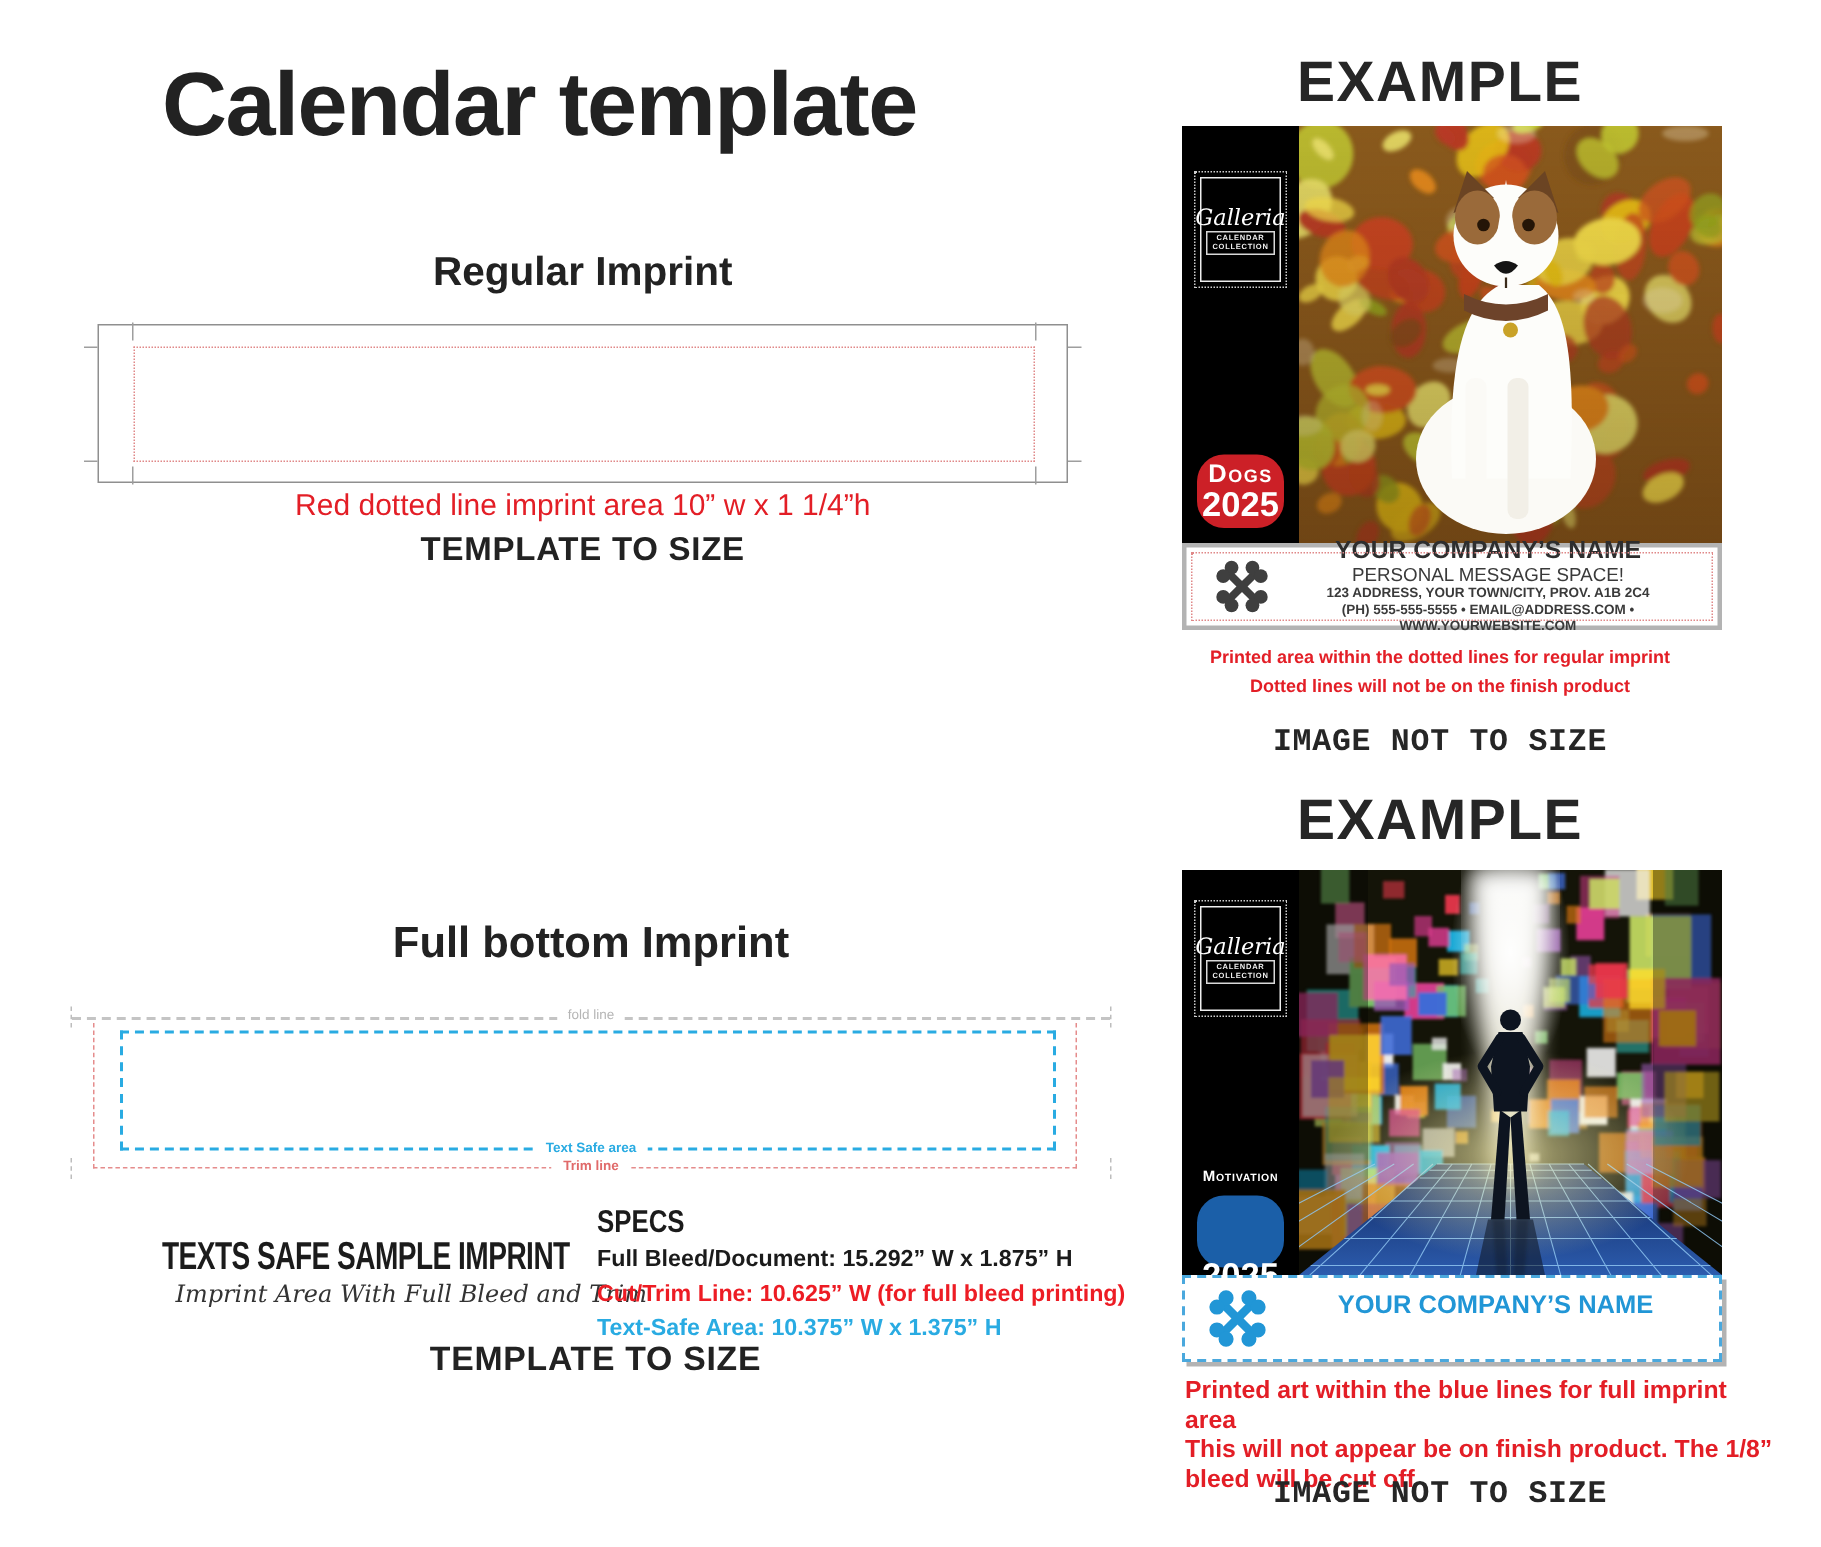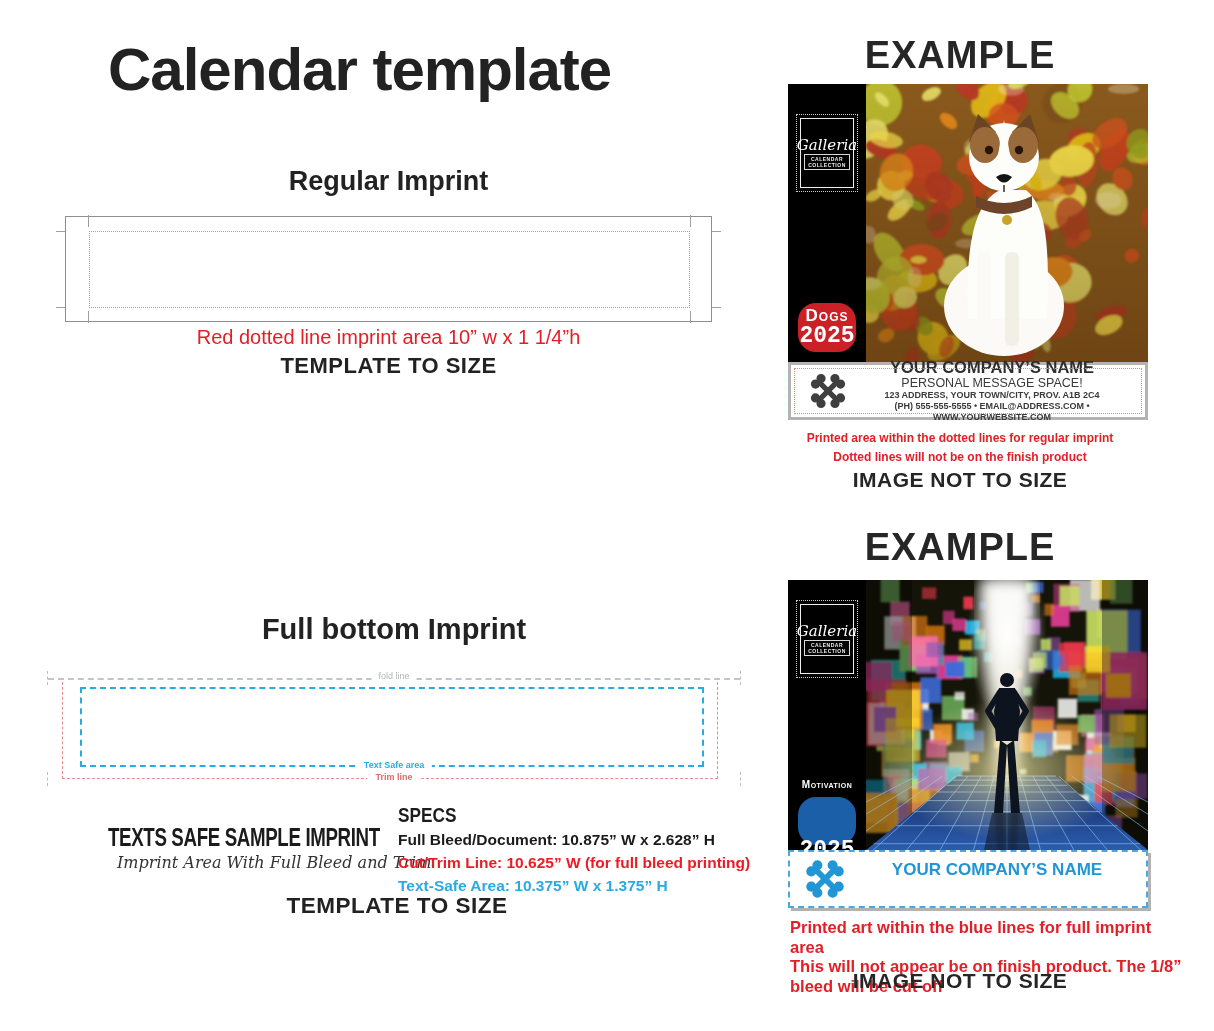--- a/index.html
+++ b/index.html
@@ -60,21 +60,21 @@
 
   .brand-frame{position:absolute;left:8px;width:62px;border:1px dotted #cfcfcf;padding:3px;box-sizing:border-box;}
   .brand-inner{border:1px solid #efefef;height:100%;box-sizing:border-box;display:flex;flex-direction:column;
                align-items:center;justify-content:center;gap:1px;}
   .brand-name{font-family:"DejaVu Serif","Liberation Serif",serif;font-style:italic;font-size:15px;color:#fff;line-height:16px;}
   .brand-subbox{border:1px solid #d9d9d9;padding:1px 3px;text-align:center;}
   .brand-sub{font-size:5px;letter-spacing:.5px;font-weight:700;color:#eee;line-height:6px;}
 
   .badge{position:absolute;left:10px;width:58px;display:flex;flex-direction:column;align-items:center;justify-content:center;border-radius:18px;}
   .badge-title{color:#fff;font-weight:700;font-variant:small-caps;line-height:1;}
-  .badge-year{color:#fff;font-family:Liberation Mono, monospace;font-weight:700;font-size:23px;line-height:24px;}
+  .badge-year{color:#fff;font-family:Liberation Sans, sans-serif;font-weight:700;font-size:23px;line-height:24px;}
   .badge-dogs{bottom:10px;height:49px;background:var(--dogs-badge-red,#cc2027);}
   .badge-dogs .badge-title{font-size:17px;letter-spacing:1px;}
   .badge-motivation{bottom:5px;height:48px;background:var(--motivation-badge-blue,#1b5fa8);gap:48px;}
   .badge-motivation .badge-title{font-size:10px;letter-spacing:.5px;}
 
   .strip1{height:58px;background:#b3b3b3;padding:3px;box-sizing:border-box;}
   .strip1-inner{position:relative;background:#fff;height:100%;display:flex;align-items:center;}
   .strip1-dotted{position:absolute;inset:3px;border:1px dotted var(--imprint-dotted-red,#e08888);pointer-events:none;}
   .bones{flex:0 0 auto;}
   .bones-dark{color:#3f3f3f;width:42px;height:42px;margin-left:16px;}
@@ -84,21 +84,21 @@
   .imp-small{font-size:9px;font-weight:700;line-height:11px;color:#3a3a3a;}
 
   .strip2{position:relative;height:58px;background:#fff;border:2px dashed #4aa8dd;box-sizing:border-box;
           display:flex;align-items:center;box-shadow:3px 3px 0 #b3b3b3;}
   .bones-blue{color:var(--company-blue,#2196d6);width:46px;height:46px;margin-left:12px;}
   .imp-company-blue{flex:1;text-align:center;align-self:flex-start;margin-top:8px;font-size:17px;font-weight:700;
                     color:var(--company-blue,#2196d6);}
 
   .ex-captions{line-height:19px;}
   .ex-cap-red{font-size:12px;font-weight:700;color:var(--caption-red,#e31e26);}
-  .ex-cap-black{font-size:21px;font-weight:700;letter-spacing:.5px;color:#262626;margin-top:3px;}
+  .ex-cap-black{font-size:21px;font-weight:700;letter-spacing:.5px;color:#262626;margin-top:19px;font-family:Liberation Mono, monospace;}
   .cap2-red{font-size:16.5px;font-weight:700;color:var(--caption-red,#e31e26);line-height:19.5px;text-align:left;}
 </style>
 </head>
 <body>
 
 <div id="page">
 
   <div class="abs doc-title">Calendar template</div>
 
   <div class="abs ctr sec-heading reg-heading">Regular Imprint</div>
@@ -132,21 +132,21 @@
     <div class="safe-rect"></div>
     <div class="fold-label">fold line</div>
     <div class="safe-label">Text Safe area</div>
     <div class="trim-label">Trim line</div>
   </div>
 
   <div class="abs sample-title">TEXTS SAFE SAMPLE IMPRINT</div>
   <div class="abs sample-sub">Imprint Area With Full Bleed and Trim</div>
 
   <div class="abs specs-heading">SPECS</div>
-  <div class="abs spec-line spec-black" style="top:831px;">Full Bleed/Document: 10.875” W x 2.628” H</div>
+  <div class="abs spec-line spec-black" style="top:831px;">Full Bleed/Document: 15.292” W x 1.875” H</div>
   <div class="abs spec-line spec-red" style="top:854px;">Cut/Trim Line: 10.625” W (for full bleed printing)</div>
   <div class="abs spec-line spec-blue" style="top:877px;">Text-Safe Area: 10.375” W x 1.375” H</div>
   <div class="abs ctr full-tts">TEMPLATE TO SIZE</div>
 
   <div class="abs ctr example-heading" style="top:34px;">EXAMPLE</div>
 
   <div class="abs calendar" style="left:788px;top:84px;">
     <div class="photo-row" style="height:278px;">
       <div class="sidebar">
         <div class="brand-frame" style="top:30px;height:78px;">

